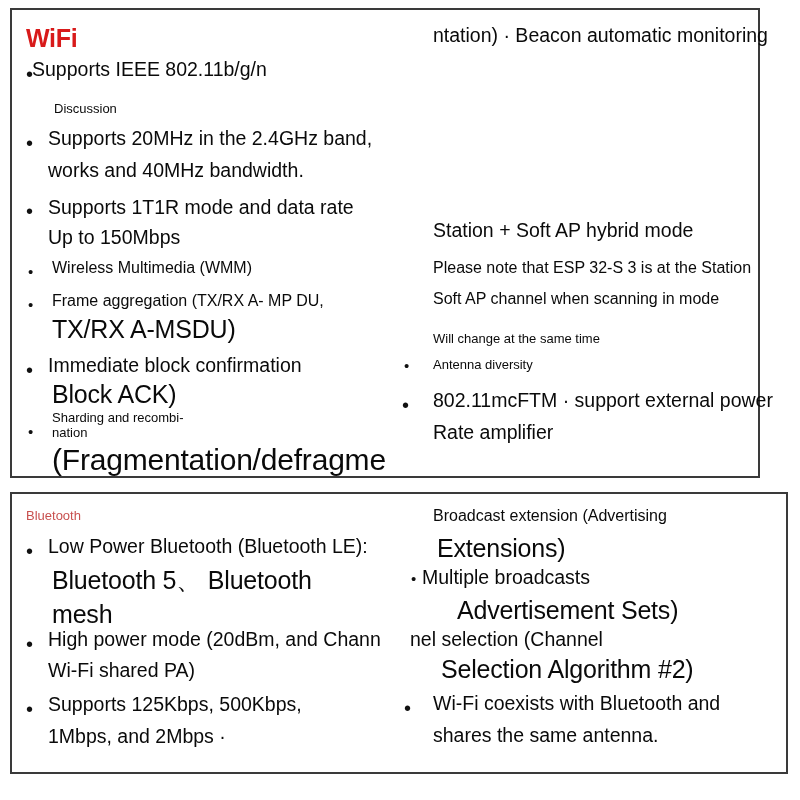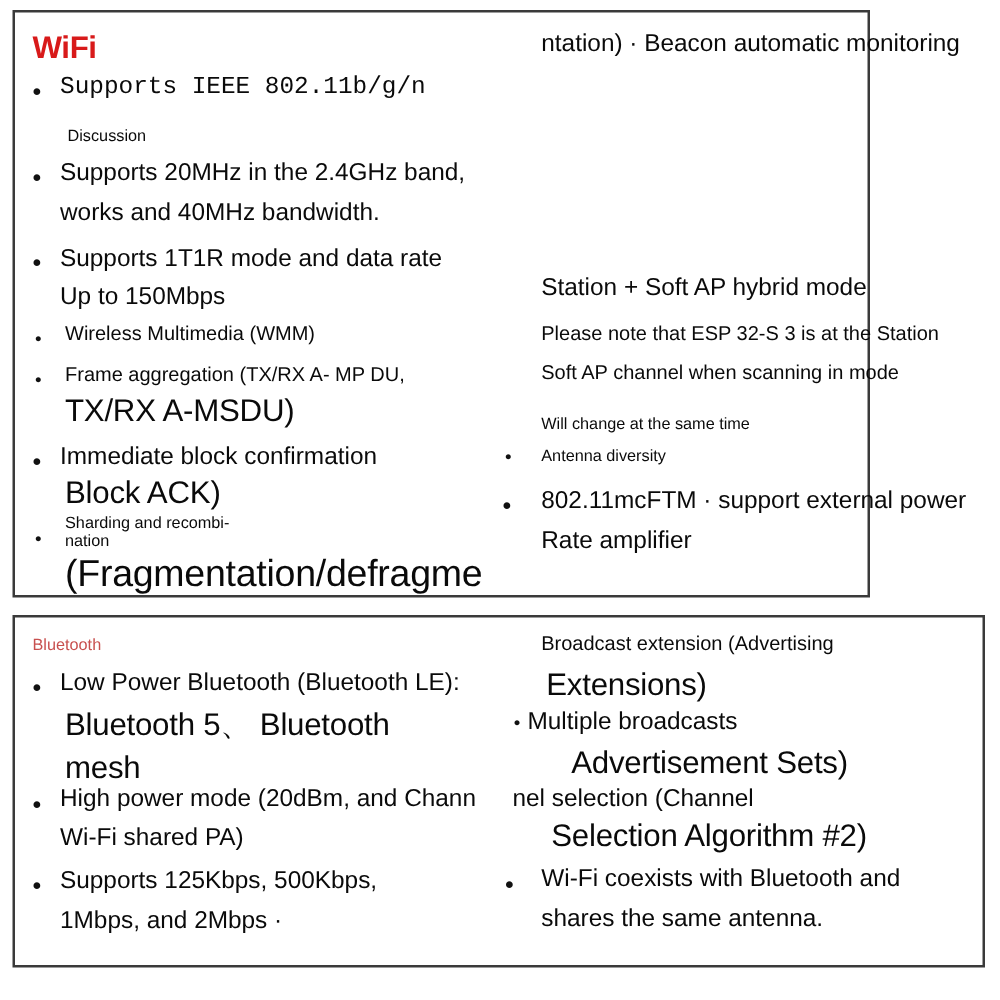--- a/index.html
+++ b/index.html
@@ -16,21 +16,21 @@
     overflow: hidden;
   }
 
   .panel {
     position: absolute;
     border: 2px solid #3a3a3a;
     background: #ffffff;
     box-sizing: border-box;
   }
 
-  #wifi-panel  { left: 10px; top: 8px;   width: 686px; height: 470px; }
+  #wifi-panel  { left: 10px; top: 8px;   width: 750px; height: 470px; }
   #bt-panel    { left: 10px; top: 492px; width: 778px; height: 282px; }
 
   
   .t {
     position: absolute;
     white-space: nowrap;
     line-height: 1;
   }
 
   .sec-title-wifi {
@@ -62,21 +62,21 @@
   .twoline { line-height: 1.12; white-space: pre-line; }
 </style>
 </head>
 <body>
 
 <div class="panel" id="wifi-panel">
 
   <div class="t sec-title-wifi" style="left:14px; top:16px;">WiFi</div>
 
   <span class="bullet b-lg" style="left:14px; top:54px;">•</span>
-  <div class="t body-lg" style="left:36px; top:50px;font-family:Liberation Mono, monospace;">Supports IEEE 802.11b/g/n</div>
+  <div class="t body-lg" style="left:20px; top:50px;">Supports IEEE 802.11b/g/n</div>
 
   <div class="t body-sm" style="left:42px; top:92px;">Discussion</div>
 
   <span class="bullet b-lg" style="left:14px; top:123px;">•</span>
   <div class="t body-lg" style="left:36px; top:119px;">Supports 20MHz in the 2.4GHz band,</div>
 
   <div class="t body-lg" style="left:36px; top:151px;">works and 40MHz bandwidth.</div>
 
   <span class="bullet b-lg" style="left:14px; top:191px;">•</span>
   <div class="t body-lg" style="left:36px; top:188px;"> Supports 1T1R mode and data rate</div>

